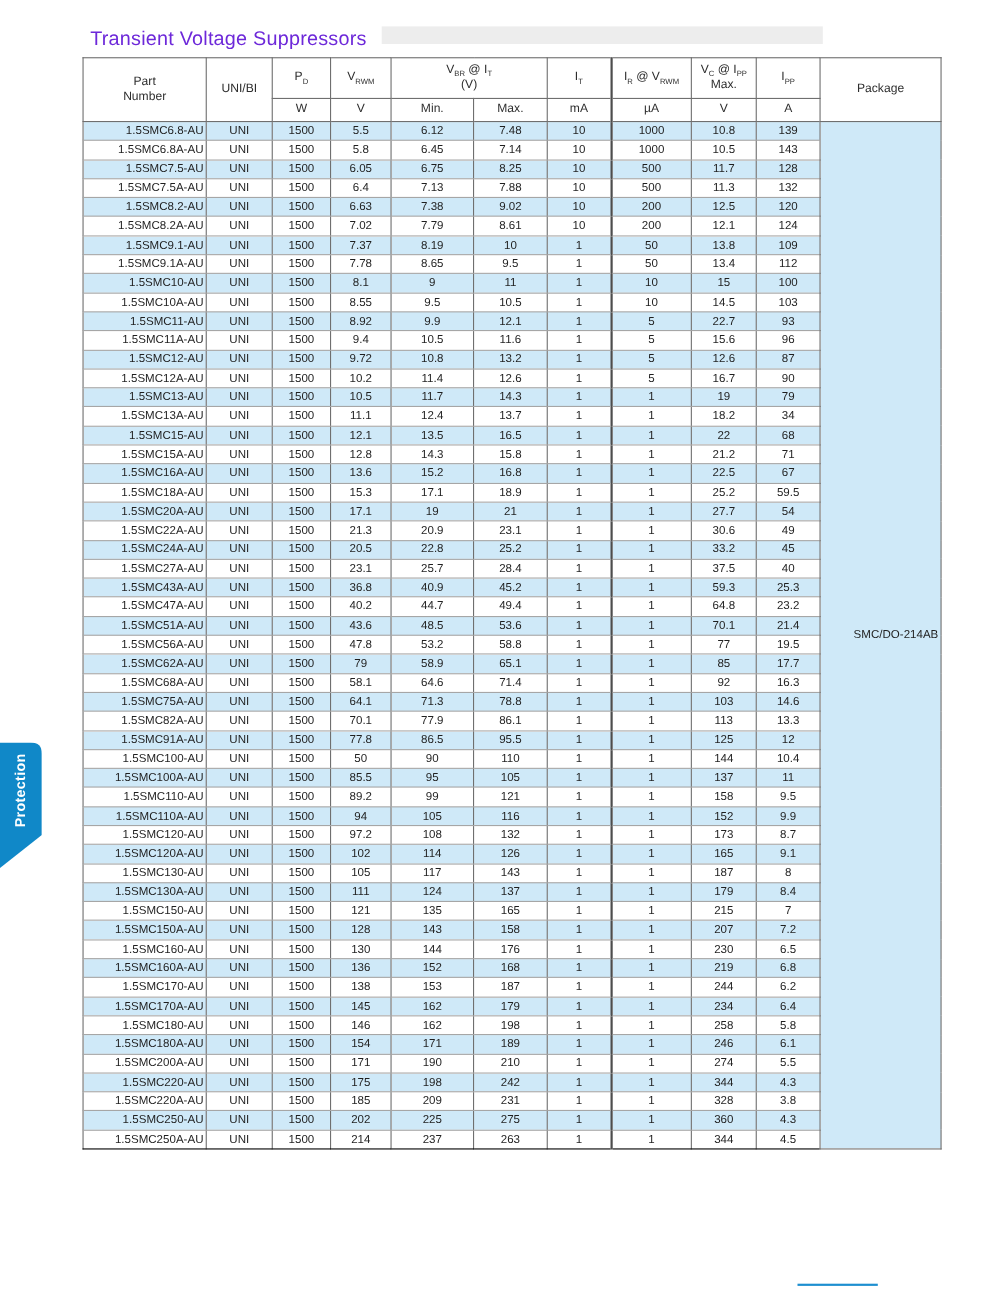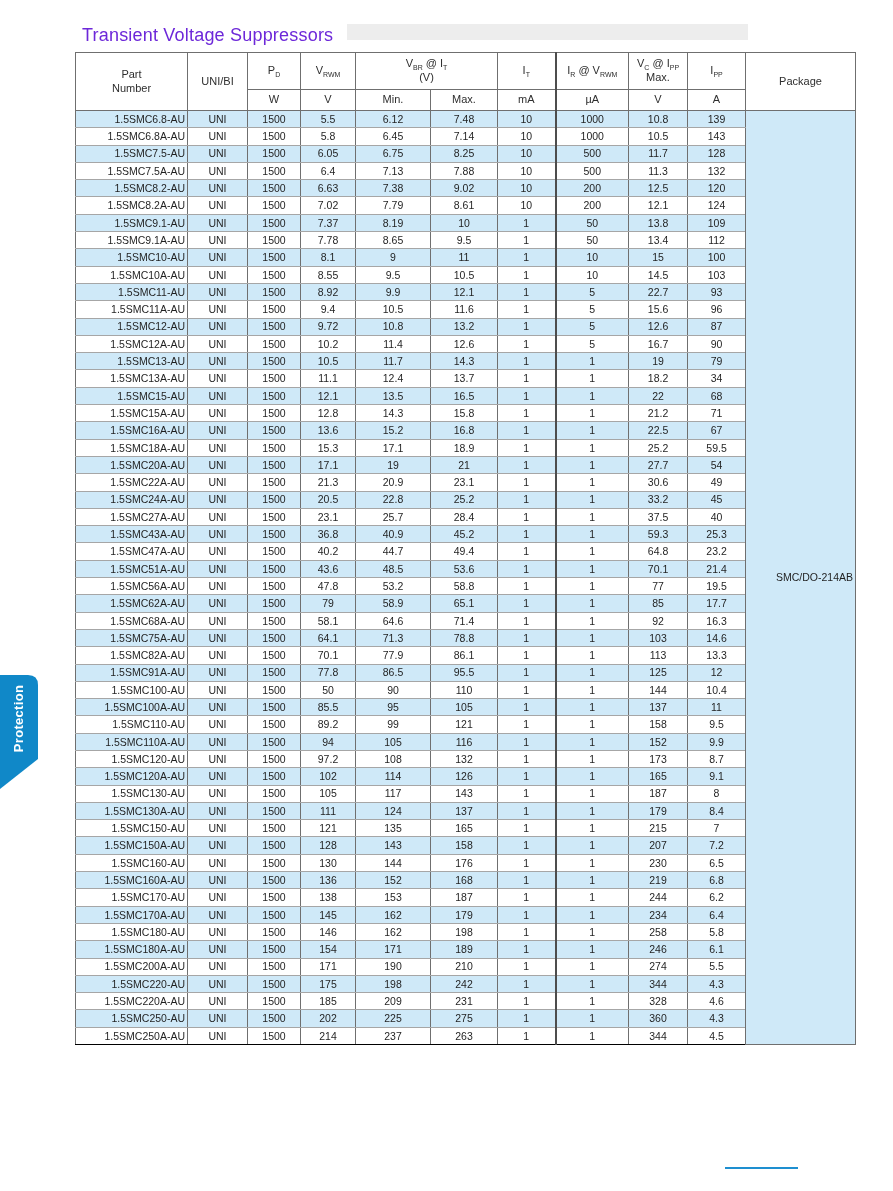--- a/index.html
+++ b/index.html
@@ -723,21 +723,21 @@
       <tr>
         <td class="part">1.5SMC220A-AU</td>
         <td>UNI</td>
         <td>1500</td>
         <td>185</td>
         <td>209</td>
         <td>231</td>
         <td>1</td>
         <td class="thick">1</td>
         <td>328</td>
-        <td>4.6</td>
+        <td>3.8</td>
       </tr>
       <tr class="alt">
         <td class="part">1.5SMC250-AU</td>
         <td>UNI</td>
         <td>1500</td>
         <td>202</td>
         <td>225</td>
         <td>275</td>
         <td>1</td>
         <td class="thick">1</td>

